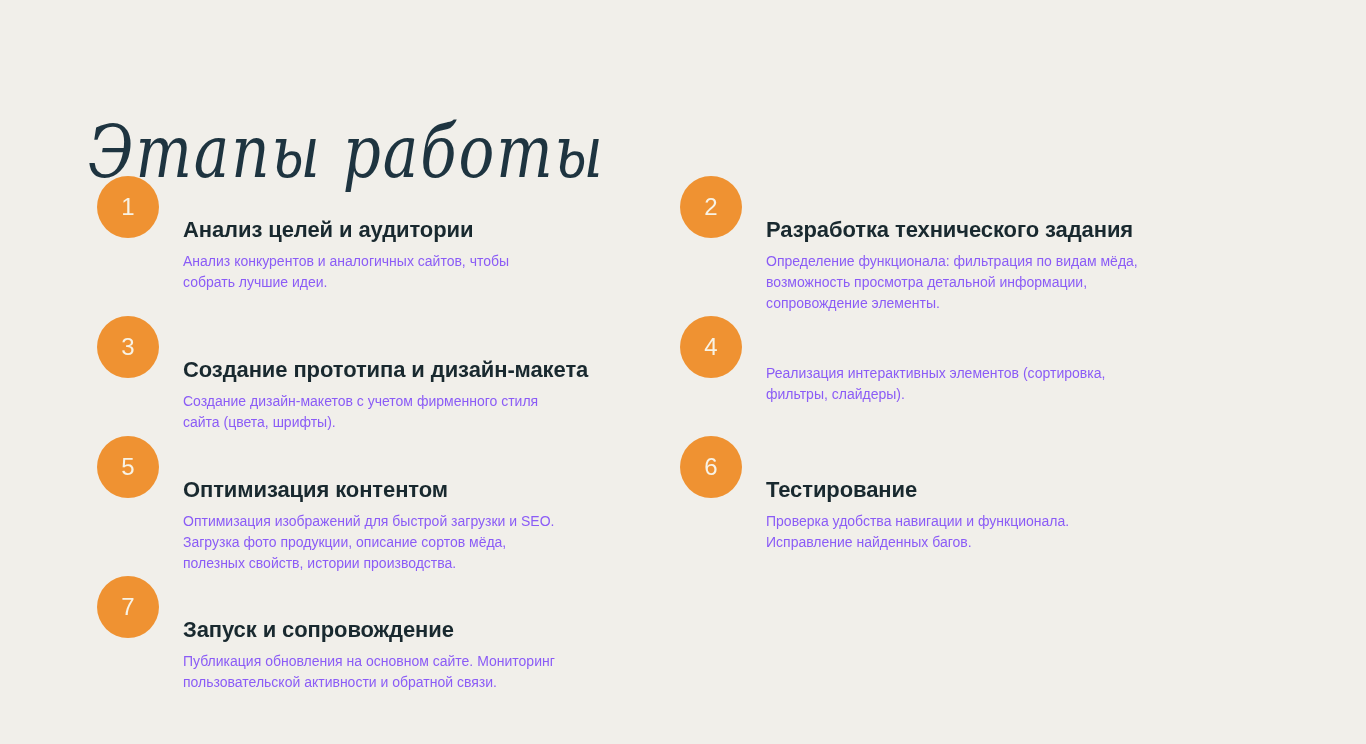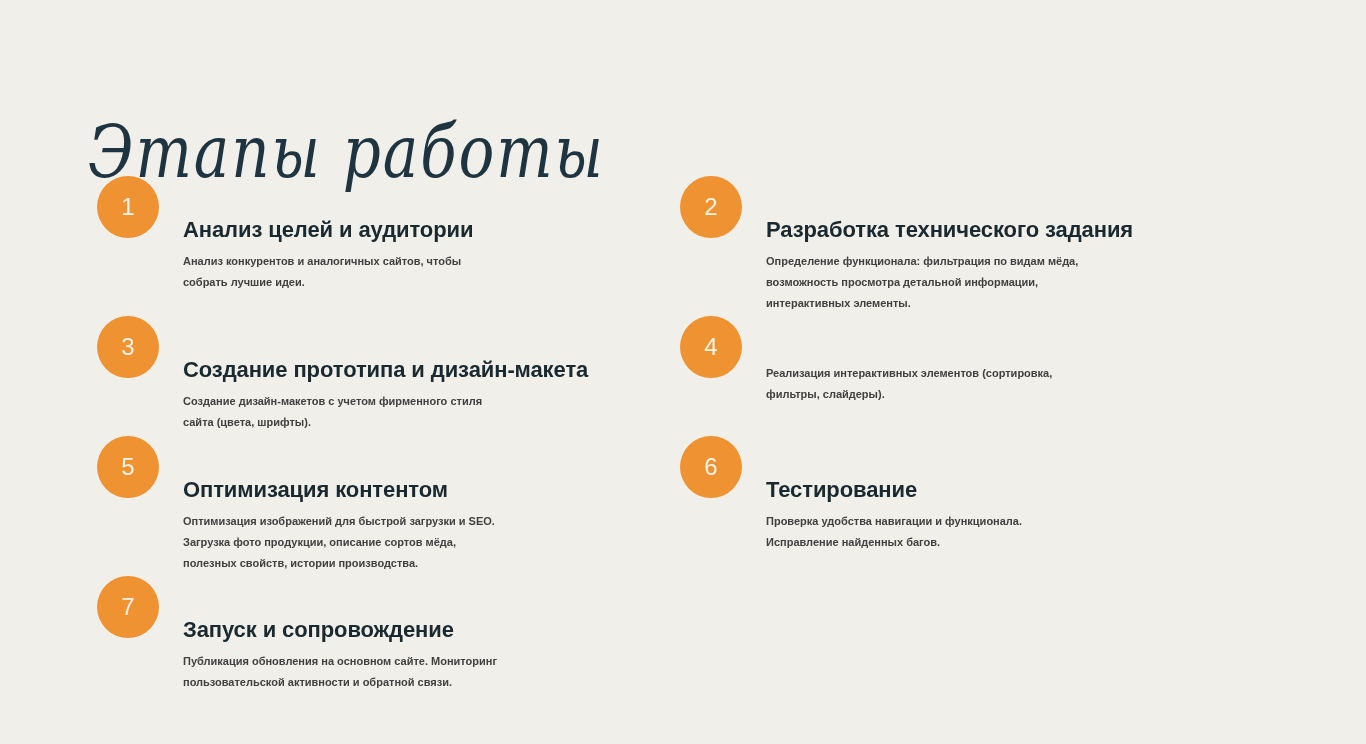--- a/index.html
+++ b/index.html
@@ -90,24 +90,24 @@
     font-weight: 700;
     line-height: 28px;
     color: #19292F;
     letter-spacing: -0.1px;
     white-space: nowrap;
   }
 
   .step-desc {
     margin: 7px 0 0 0;
     font-family: "Liberation Sans", sans-serif;
-    font-size: 11px;
-    font-weight: 700;
+    font-size: 14px;
+    font-weight: 400;
     line-height: 21px;
-    color: #404040;
+    color: #8b5cf6;
     white-space: pre-line;
   }
 
   
   .pos-0 { top: 0px; }
   .pos-1 { top: 140px; }
   .pos-2 { top: 260px; }
   .pos-3 { top: 400px; }
 </style>
 </head>
@@ -171,21 +171,21 @@
     <div class="column right">
 
       <div class="step pos-0">
         <div class="step-badge">
           <span>2</span>
         </div>
         <div class="step-body">
           <h2 class="step-title">Разработка технического задания</h2>
           <p class="step-desc">Определение функционала: фильтрация по видам мёда,
 возможность просмотра детальной информации,
-интерактивных элементы.</p>
+сопровождение элементы.</p>
         </div>
       </div>
 
       <div class="step pos-1">
         <div class="step-badge">
           <span>4</span>
         </div>
         <div class="step-body">
           <p class="step-desc">Реализация интерактивных элементов (сортировка,
 фильтры, слайдеры).</p>

